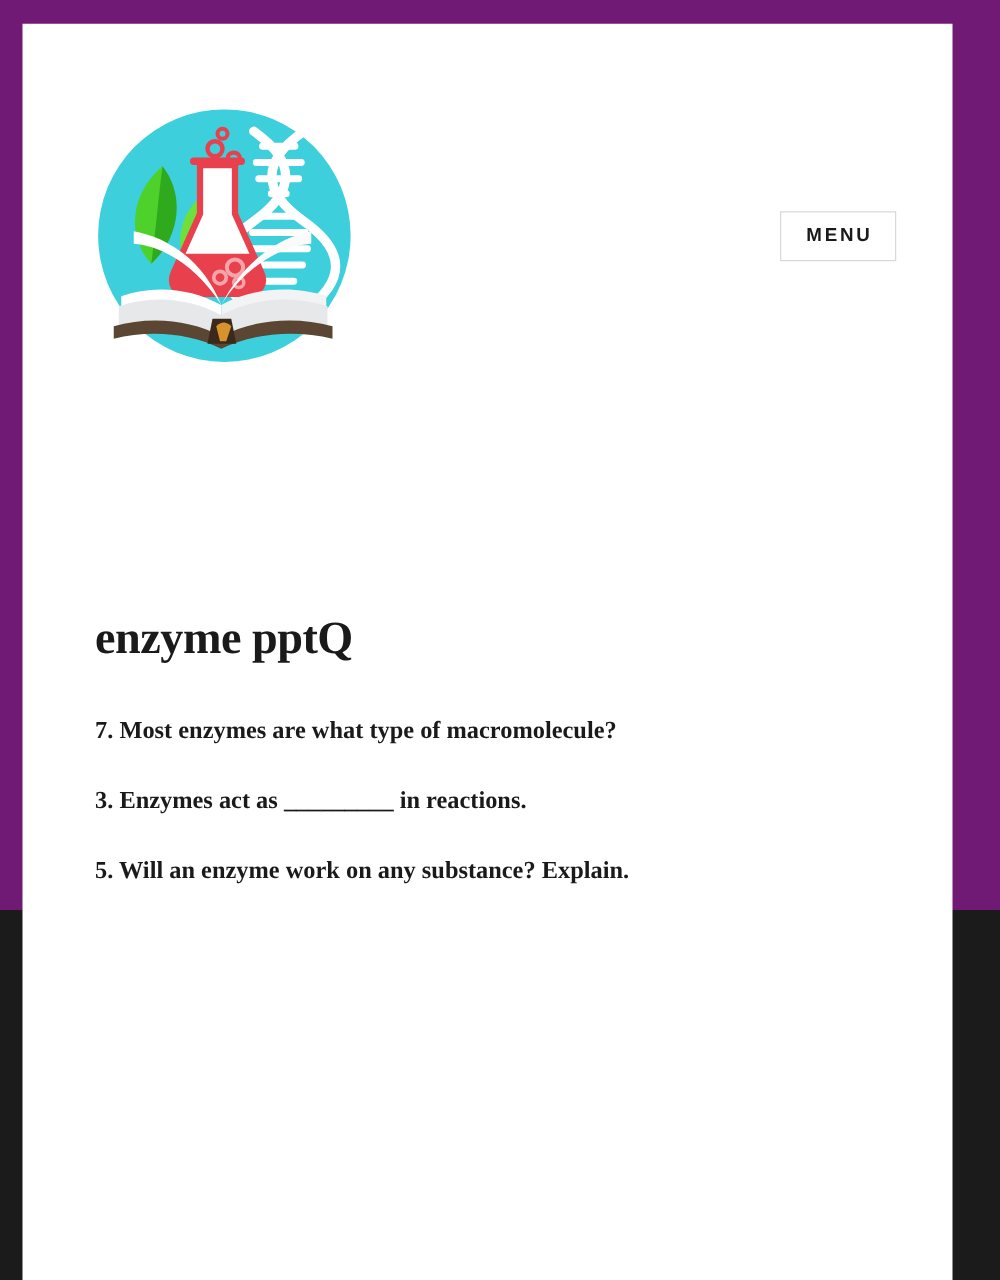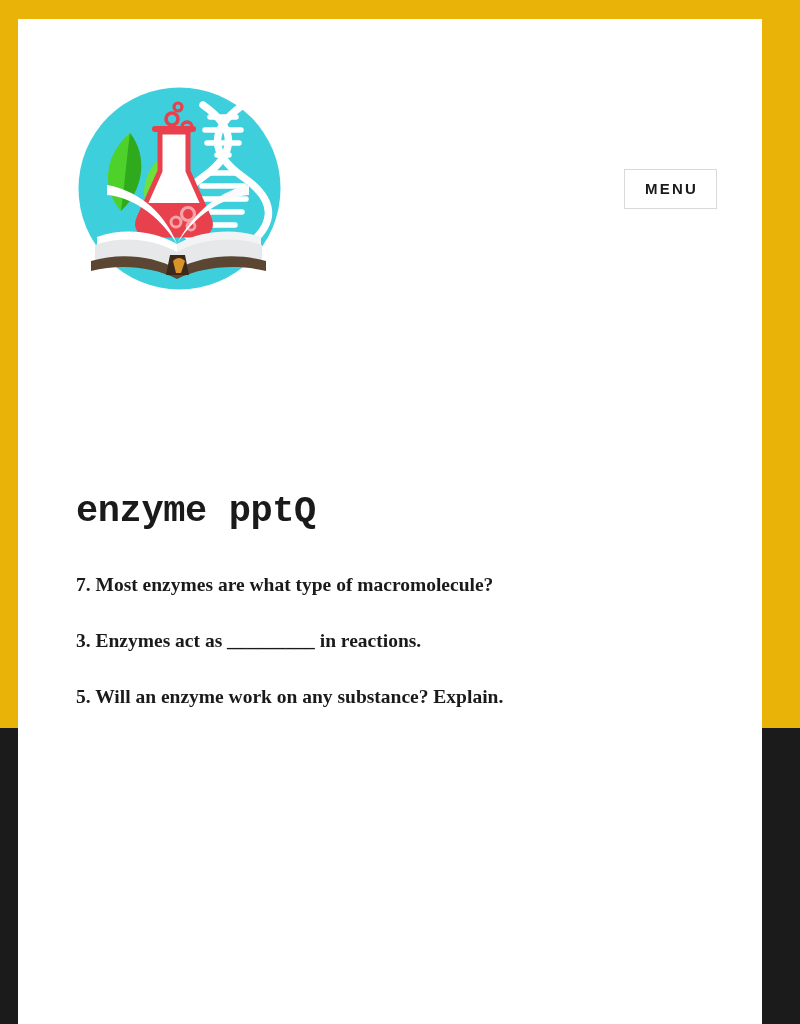--- a/index.html
+++ b/index.html
@@ -13,21 +13,21 @@
     background: #1b1b1b;
     font-family: "Liberation Sans", sans-serif;
     overflow: hidden;
   }
 
   
   .frame {
     position: relative;
     width: 800px;
     height: 728px;
-    background: #eab308;
+    background: #701a75;
   }
 
   
   .page {
     position: absolute;
     left: 18px;
     top: 19px;
     width: 744px;
     height: 1005px;
     background: #ffffff;
@@ -78,21 +78,21 @@
   
   .article {
     position: absolute;
     left: 58px;
     top: 470px;
     width: 620px;
   }
 
   .entry-title {
     margin: 0 0 38px 0;
-    font-family: Liberation Mono, monospace;
+    font-family: Liberation Serif, serif;
     font-size: 37px;
     font-weight: 700;
     line-height: 44px;
     letter-spacing: -0.4px;
     color: #1a1a1a;
   }
 
   .entry-content p {
     margin: 0 0 28px 0;
     font-family: "Liberation Serif", serif;

